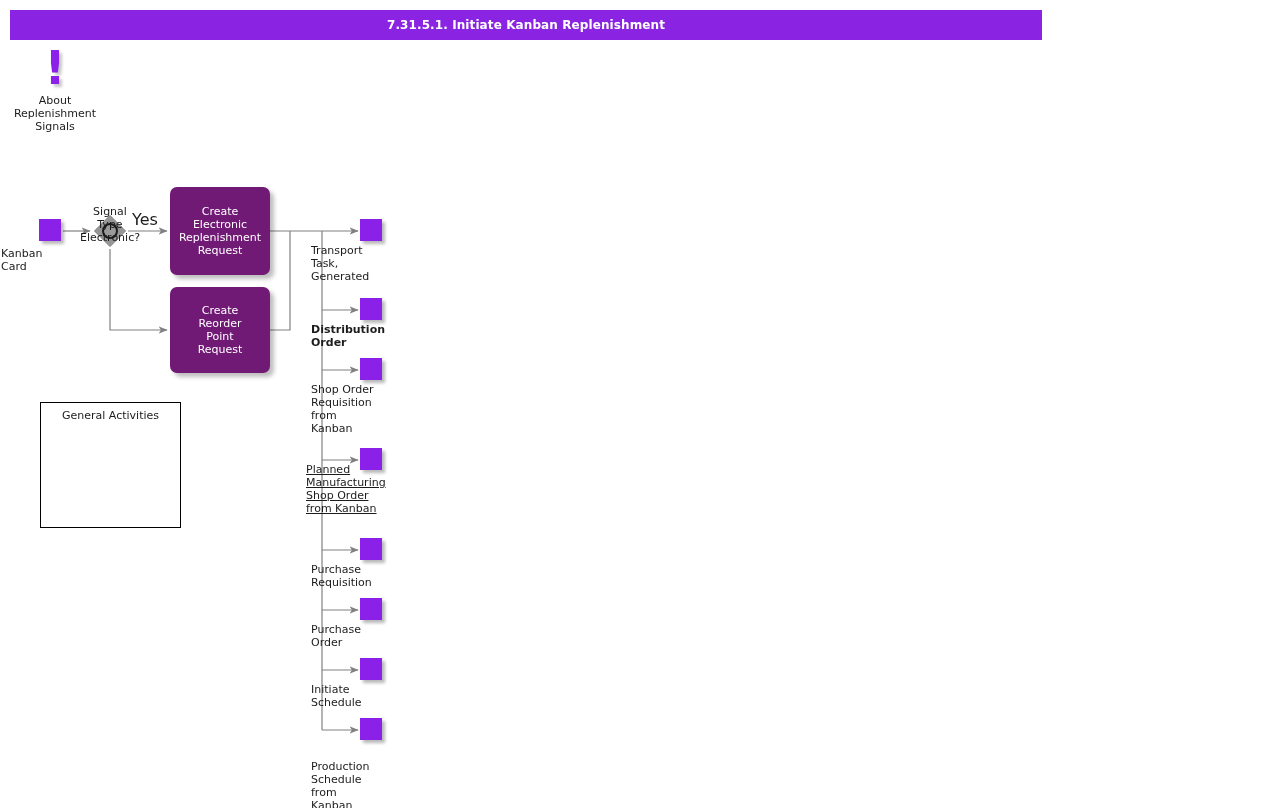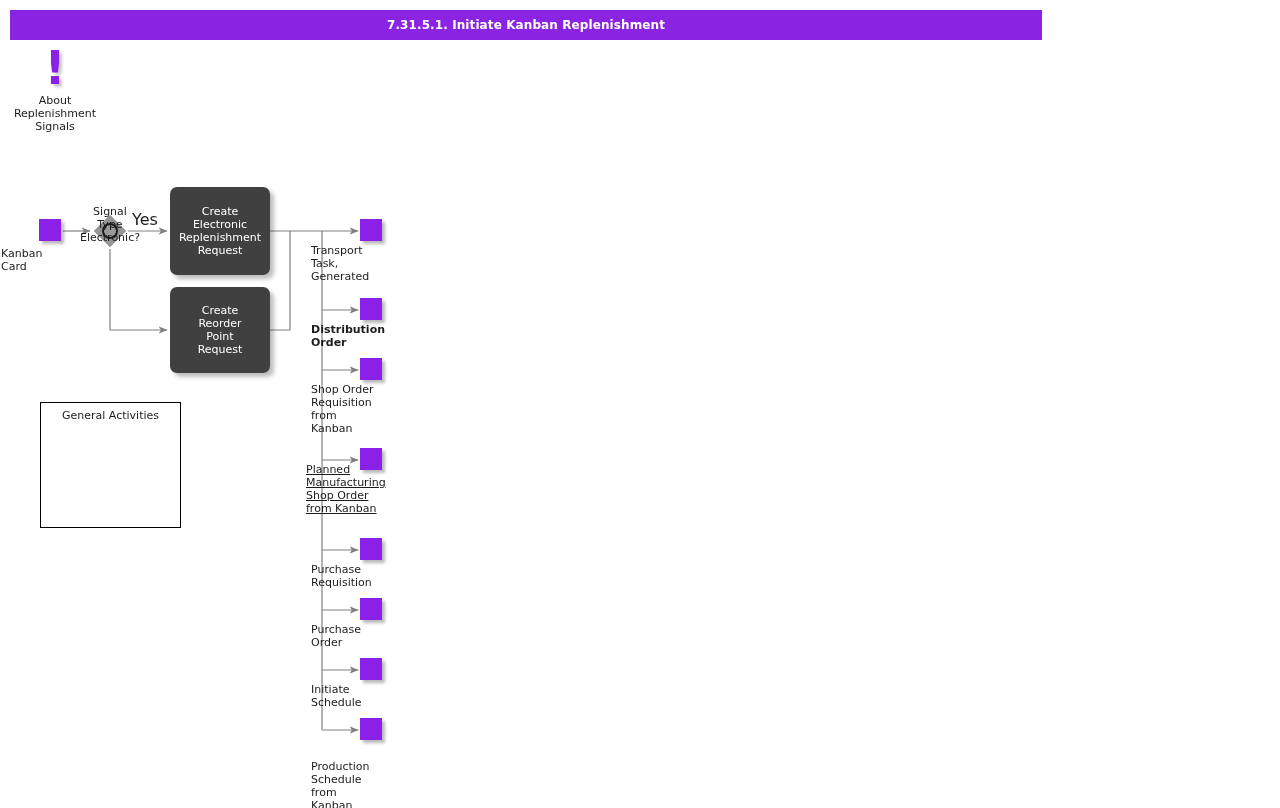--- a/index.html
+++ b/index.html
@@ -41,21 +41,21 @@
     text-align:left;
     font-size:11px;
     line-height:13px;
     color:#1c1c1c;
     white-space:pre-line;
   }
 
   
   .task{
     position:absolute;
-    background:#404040;
+    background:#701a75;
     border-radius:7px;
     box-shadow:4px 4px 4px rgba(0,0,0,.26);
     color:#ffffff;
     font-size:11px;
     line-height:13px;
     display:flex;align-items:center;justify-content:center;
     text-align:center;
     white-space:pre-line;
     box-sizing:border-box;
     padding:1px;

